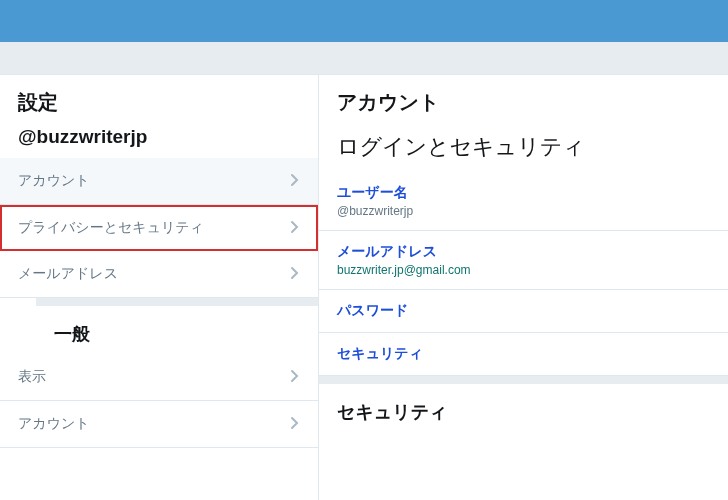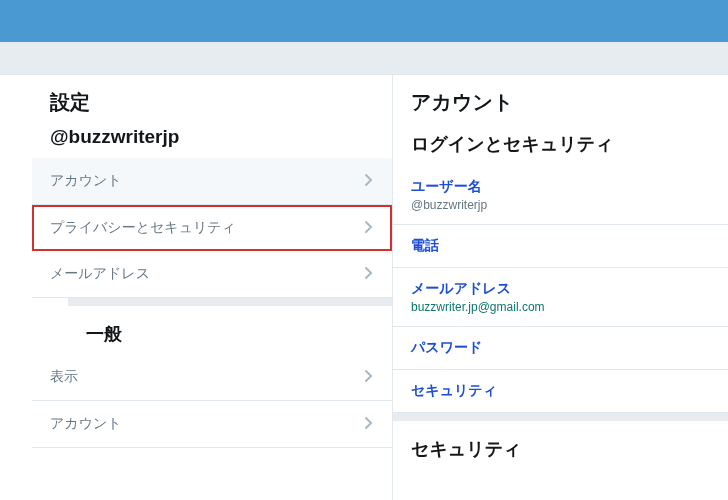--- a/index.html
+++ b/index.html
@@ -17,24 +17,23 @@
     .subbar {
       height: 33px;
       background: #e6ecf0;
       border-bottom: 1px solid #e1e8ed;
     }
     .columns {
       display: flex;
       height: calc(500px - 75px);
     }
     .left {
-      width: 393px;
+      width: 319px;
       border-right: 1px solid #e1e8ed;
       background: #fff;
-      padding-left: 32px;
     }
     .right {
       flex: 1;
       background: #fff;
     }
     .section-header {
       padding: 14px 18px 10px;
       font-size: 20px;
       font-weight: 700;
       color: #14171a;
@@ -72,22 +71,22 @@
       font-weight: 700;
       color: #14171a;
       border-top: 8px solid #e6ecf0;
       margin-left: 36px;
     }
     .right .section-header {
       font-size: 20px;
     }
     .right .subheader {
       padding: 6px 18px 10px;
-      font-size: 18px;
-      font-weight: 700;
+      font-size: 22px;
+      font-weight: 400;
       color: #14171a;
     }
     .detail-item {
       padding: 12px 18px;
       border-bottom: 1px solid #e1e8ed;
       cursor: pointer;
     }
     .detail-label {
       font-size: 14px;
       color: #1d4ed8;
@@ -171,23 +170,20 @@
 
   <div class="right">
     <div class="section-header">アカウント</div>
     <div class="subheader">ログインとセキュリティ</div>
 
     <div class="detail-item">
       <div class="detail-label">ユーザー名</div>
       <div class="detail-value">@buzzwriterjp</div>
     </div>
 
-    <div class="detail-item">
-      <div class="detail-label">電話</div>
-    </div>
 
     <div class="detail-item">
       <div class="detail-label">メールアドレス</div>
       <div class="detail-value link">buzzwriter.jp@gmail.com</div>
     </div>
 
     <div class="detail-item">
       <div class="detail-label">パスワード</div>
     </div>
 

